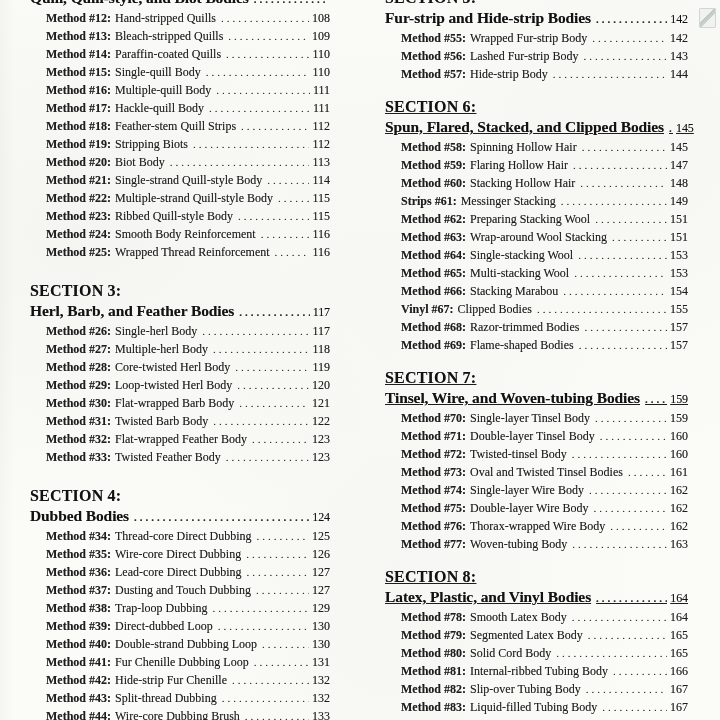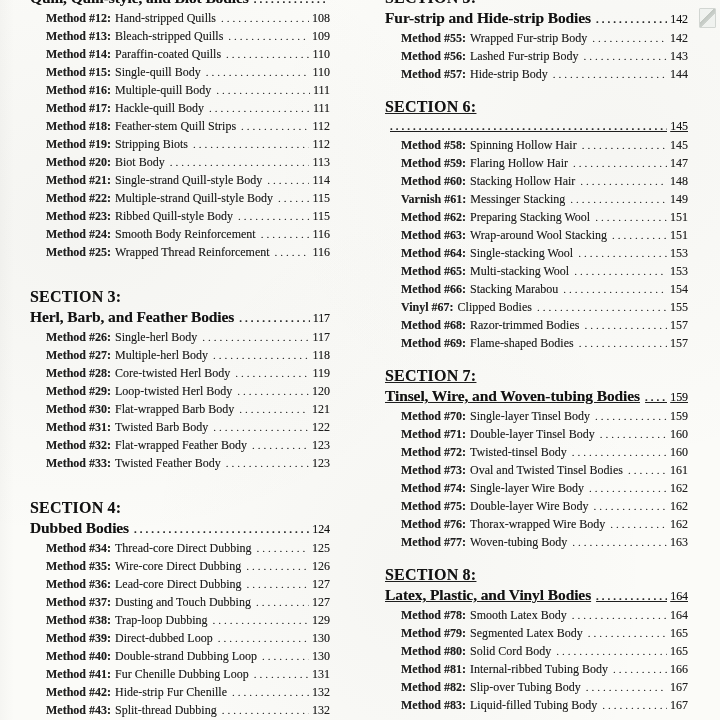--- a/index.html
+++ b/index.html
@@ -38,21 +38,21 @@
 
   .dots {
     flex:1 1 0; min-width:4px;
     overflow:hidden; white-space:nowrap;
     font-size:11px; letter-spacing:3px;
     margin:0 3px 0 5px;
     color:#2c2c2c;
   }
 
   .section { }
-  .col-left  .section { margin-top:26px; }
+  .col-left  .section { margin-top:20px; }
   .col-right .section { margin-top:14px;text-decoration:underline; }
 
   .kicker {
     font-weight:bold; font-size:16px; line-height:20px;
     color:#121212; letter-spacing:0.2px;
     white-space:nowrap;
   }
   .title-row {
     display:flex; align-items:baseline;
     font-size:15.5px; font-weight:bold; line-height:19px;
@@ -373,20 +373,21 @@
     <span class="m">Method #57:</span>
     <span class="t">Hide-strip Body</span>
     <span class="dots">..........................................................................................</span>
     <span class="p">144</span>
   </div>
 </div>
 
       <div class="section">
         <div class="kicker">SECTION 6:</div>
         <div class="title-row">
+          <span class="title">Spun, Flared, Stacked, and Clipped Bodies</span>
           <span class="dots">..........................................................................................</span>
           <span class="p">145</span>
         </div>
       </div>
       <div class="entries">
   <div class="entry">
     <span class="m">Method #58:</span>
     <span class="t">Spinning Hollow Hair</span>
     <span class="dots">..........................................................................................</span>
     <span class="p">145</span>
@@ -400,21 +401,21 @@
   </div>
 
   <div class="entry">
     <span class="m">Method #60:</span>
     <span class="t">Stacking Hollow Hair</span>
     <span class="dots">..........................................................................................</span>
     <span class="p">148</span>
   </div>
 
   <div class="entry">
-    <span class="m">Varnish #61:</span>
+    <span class="m">Strips #61:</span>
     <span class="t">Messinger Stacking</span>
     <span class="dots">..........................................................................................</span>
     <span class="p">149</span>
   </div>
 
   <div class="entry">
     <span class="m">Method #62:</span>
     <span class="t">Preparing Stacking Wool</span>
     <span class="dots">..........................................................................................</span>
     <span class="p">151</span>

